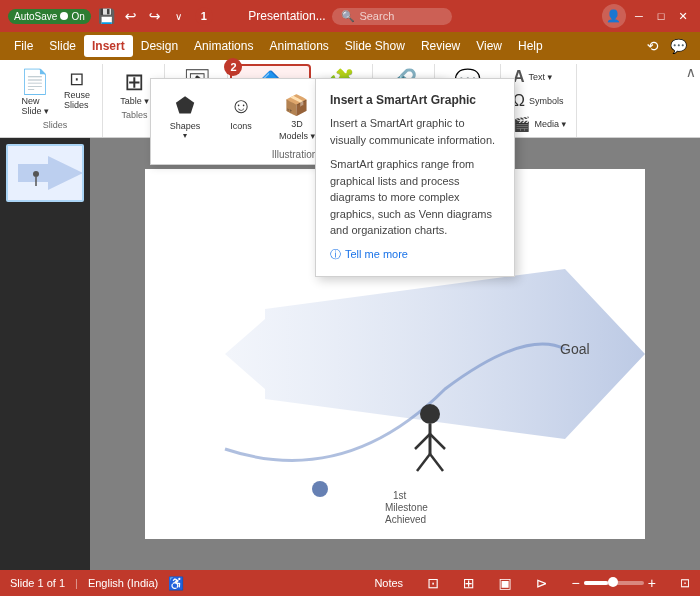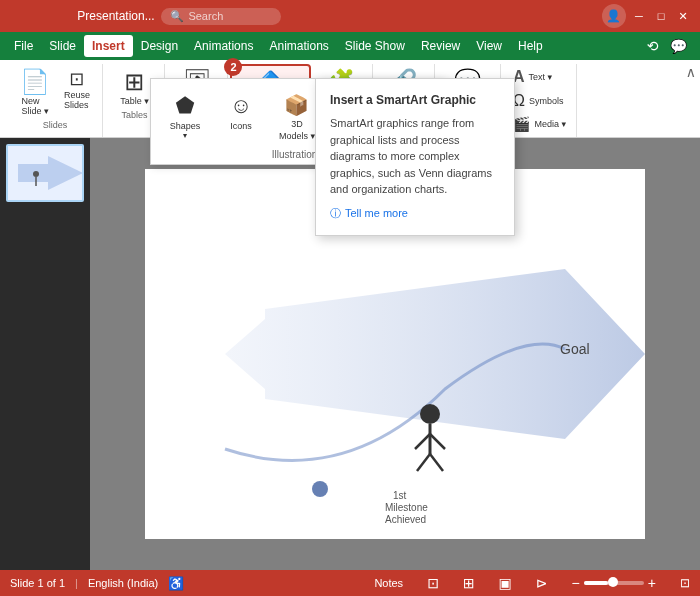--- a/index.html
+++ b/index.html
@@ -27,21 +27,21 @@
       gap: 3px;
     }
     .autosave-dot { width: 8px; height: 8px; background: white; border-radius: 50%; }
     .win-btn { width: 18px; height: 18px; display: flex; align-items: center; justify-content: center; font-size: 11px; cursor: pointer; border-radius: 2px; }
     .quick-access { display: flex; align-items: center; gap: 4px; }
     .qa-btn { width: 20px; height: 20px; display: flex; align-items: center; justify-content: center; color: white; font-size: 12px; cursor: pointer; border-radius: 2px; }
 
     
     .menu-bar {
       height: 28px;
-      background: #15803d;
+      background: #a16207;
       display: flex;
       align-items: center;
       padding: 0 6px;
       color: white;
     }
     .menu-item {
       padding: 4px 8px;
       cursor: pointer;
       border-radius: 3px;
       font-size: 12px;
@@ -272,20 +272,36 @@
       font-weight: bold;
     }
 
     
     .ribbon-collapse { position: absolute; right: 4px; top: 4px; font-size: 14px; color: #666; cursor: pointer; }
   </style>
 </head>
 <body>
 
 <div class="title-bar">
+  <div class="title-bar-left">
+    <div class="autosave-badge">
+      <span>AutoSave</span>
+      <div class="autosave-dot"></div>
+      <span style="font-size:10px;">On</span>
+    </div>
+    <div class="quick-access">
+      <div class="qa-btn" style="font-size:14px;">💾</div>
+      <div class="qa-btn" style="font-size:14px;">↩</div>
+      <div class="qa-btn" style="font-size:14px;">↪</div>
+      <div class="qa-btn" style="font-size:10px;">∨</div>
+    </div>
+    <div style="position:relative;">
+      <span class="num-badge">1</span>
+    </div>
+  </div>
   <div class="title-bar-center">
     <span>Presentation...</span>
     <div style="background:rgba(255,255,255,0.2); border-radius:12px; padding:2px 10px; display:flex; align-items:center; gap:4px; width:120px;">
       <span style="font-size:11px;">🔍</span>
       <span style="font-size:11px; opacity:0.7;">Search</span>
     </div>
   </div>
   <div class="title-bar-right">
     <div style="width:24px;height:24px;background:rgba(255,255,255,0.2);border-radius:50%;display:flex;align-items:center;justify-content:center;font-size:12px;">👤</div>
     <div class="win-btn">─</div>
@@ -435,20 +451,21 @@
     <div class="illus-btn">
       <span class="icon">📊</span>
       <span class="label">Chart</span>
     </div>
   </div>
   <div class="illus-dropdown-label">Illustrations</div>
 </div>
 
 <div class="smartart-tooltip">
   <div class="tooltip-title">Insert a SmartArt Graphic</div>
+  <div class="tooltip-body">Insert a SmartArt graphic to visually communicate information.</div>
   <div class="tooltip-body">SmartArt graphics range from graphical lists and process diagrams to more complex graphics, such as Venn diagrams and organization charts.</div>
   <div class="tooltip-link">
     <span>ⓘ</span>
     <span>Tell me more</span>
   </div>
 </div>
 
 <div class="content-area">
 
   <div class="slide-panel">

